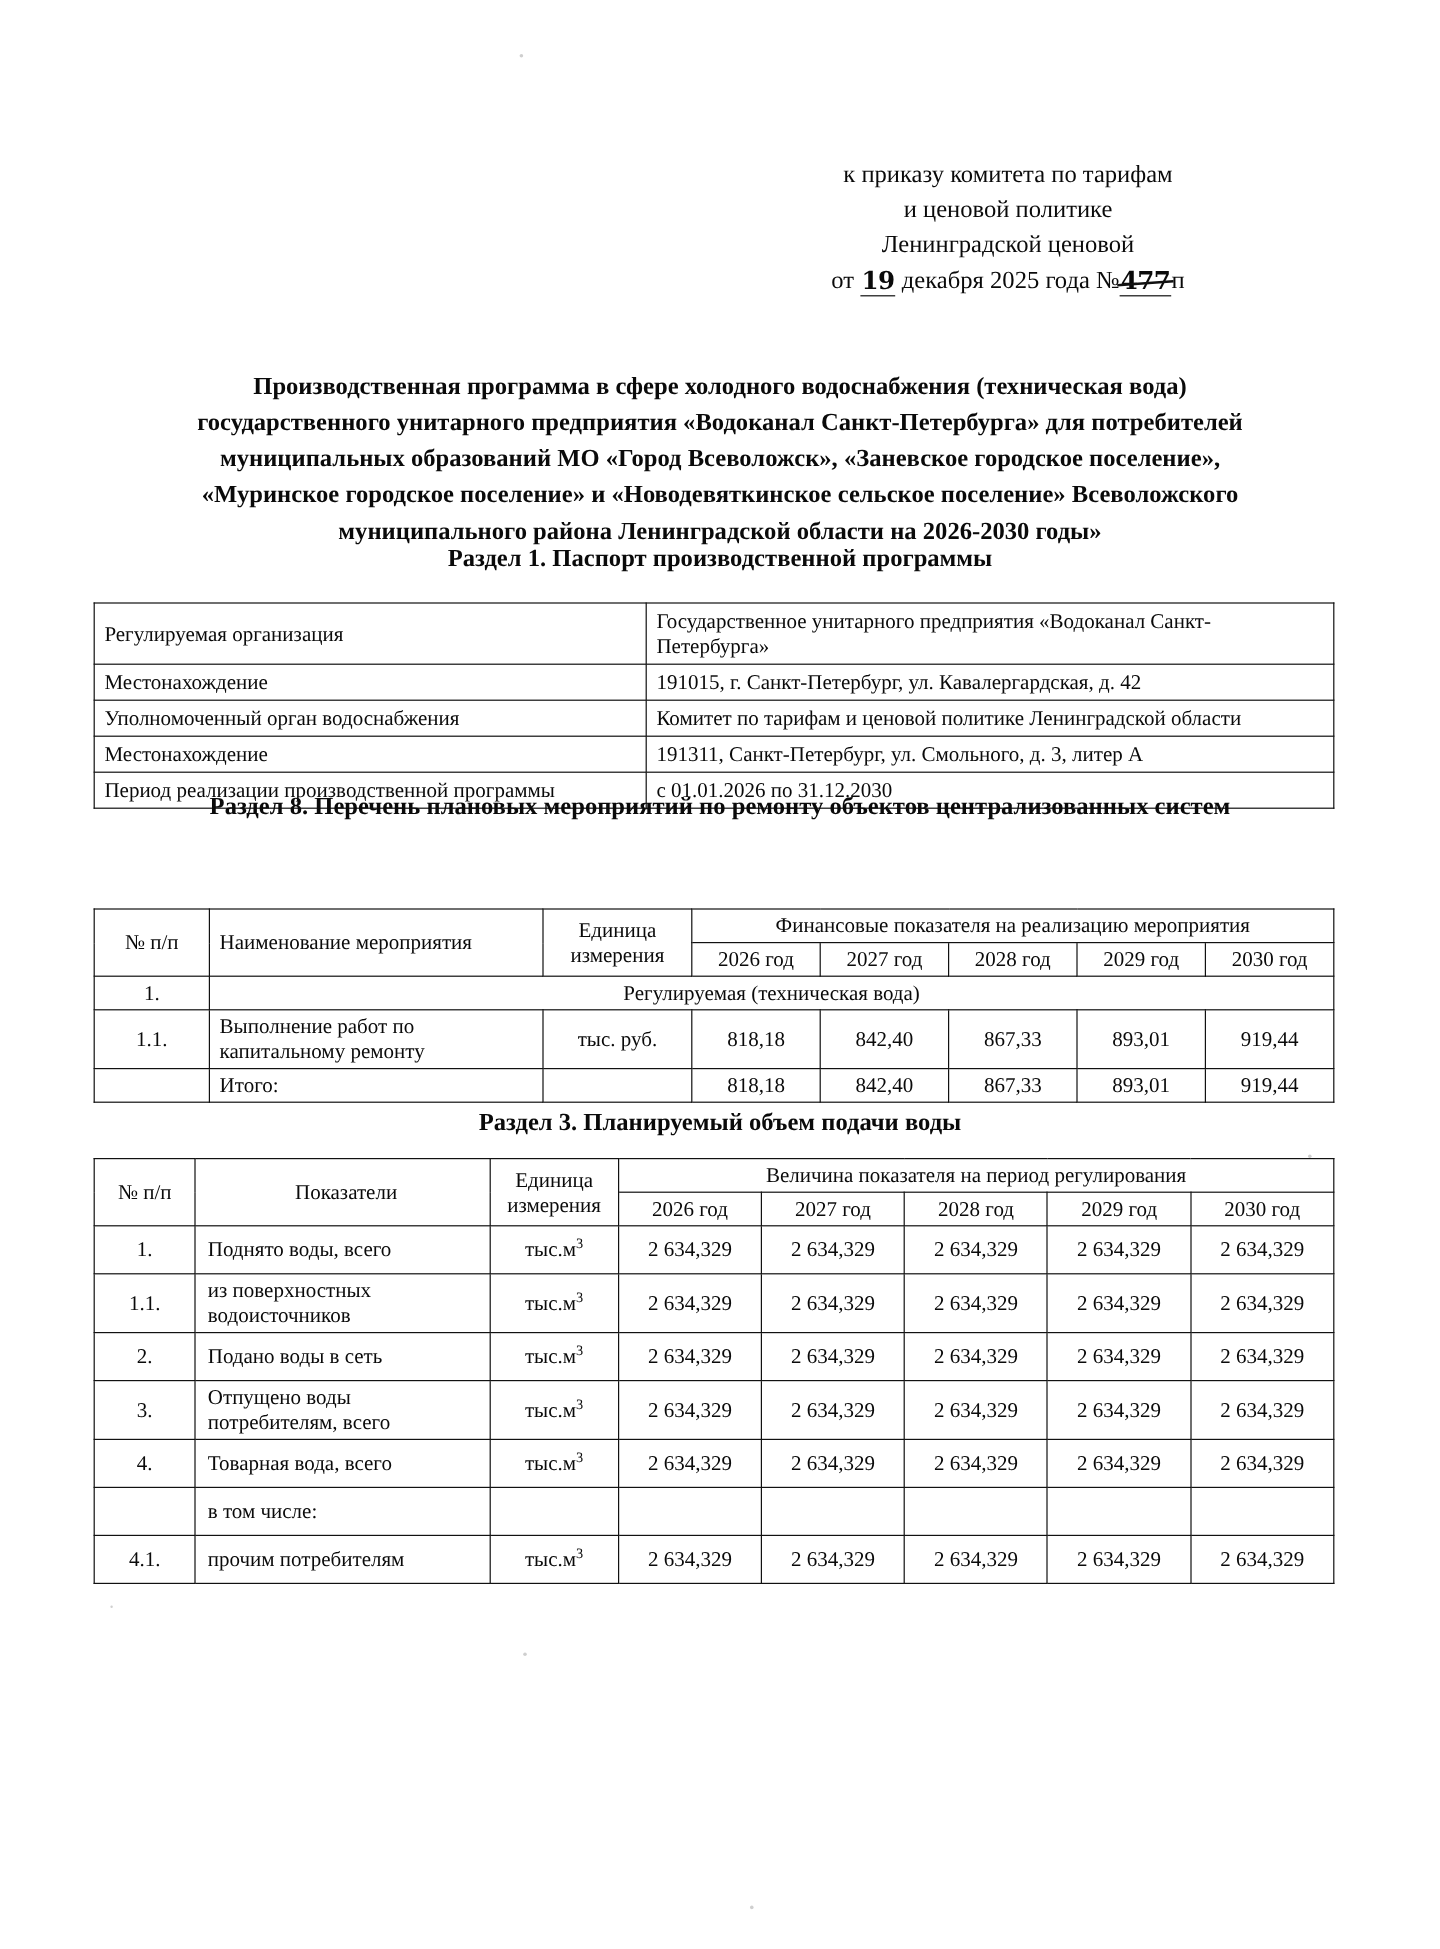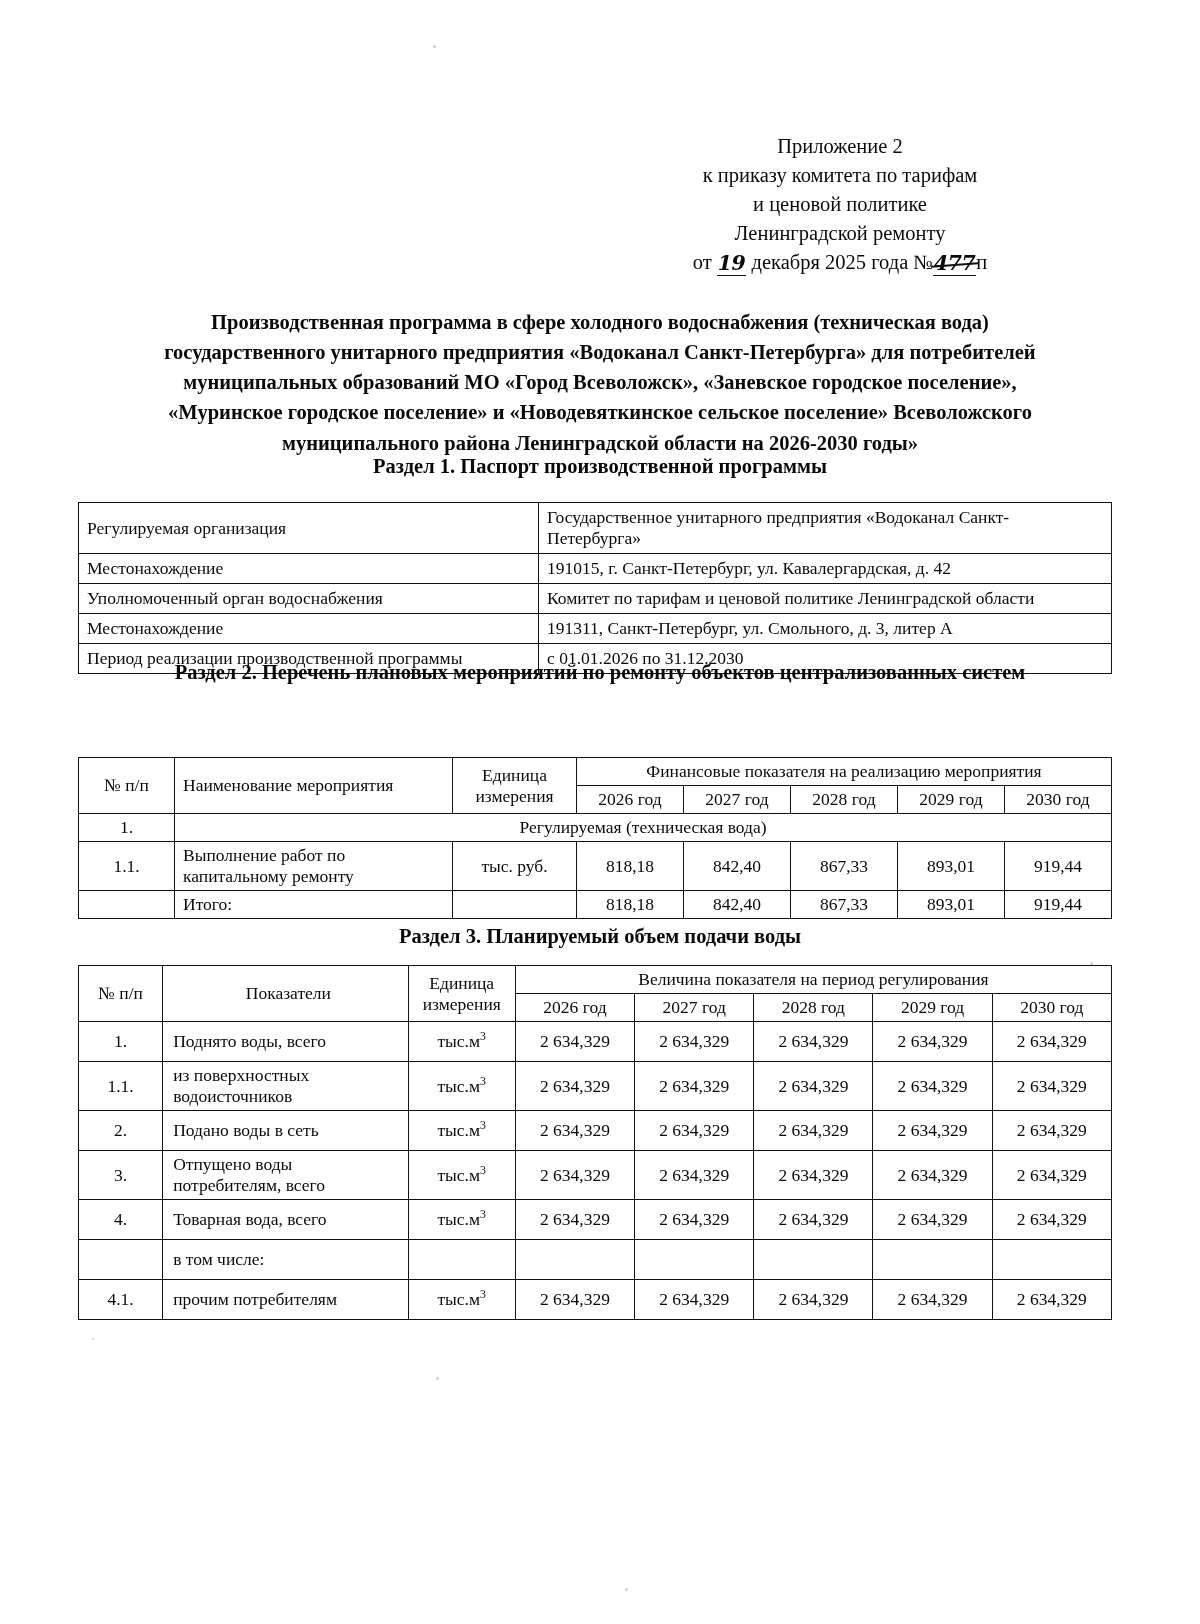--- a/index.html
+++ b/index.html
@@ -25,21 +25,20 @@
     top: 132px;
     left: 620px;
     width: 440px;
     text-align: center;
     font-size: 20.5px;
     line-height: 1.42;
   }
   .appendix .ln { white-space: nowrap; }
   .hw {
     font-family: "DejaVu Serif", serif;
-    font-style: italic;
     font-weight: 700;
     letter-spacing: -0.5px;
     border-bottom: 1.6px solid #111;
     padding: 0 1px;
     position: relative;
     top: 1px;
   }
   .hw.strike::after {
     content: "";
     position: absolute;
@@ -147,24 +146,23 @@
 <div class="page">
 
   <div class="speck" style="left:433px;top:45px;width:3px;height:3px;"></div>
   <div class="speck" style="left:365px;top:516px;width:3px;height:3px;"></div>
   <div class="speck" style="left:1090px;top:962px;width:3px;height:3px;"></div>
   <div class="speck" style="left:436px;top:1377px;width:3px;height:3px;"></div>
   <div class="speck" style="left:625px;top:1588px;width:3px;height:3px;"></div>
   <div class="speck" style="left:92px;top:1338px;width:2px;height:2px;"></div>
 
   <div class="appendix">
-    <div class="ln">Приложение 2</div>
     <div class="ln">к приказу комитета по тарифам</div>
     <div class="ln">и ценовой политике</div>
-    <div class="ln">Ленинградской ремонту</div>
+    <div class="ln">Ленинградской ценовой</div>
     <div class="ln">
       <span>от</span>
       <span class="hw">19</span>
       <span>декабря 2025 года №</span><span class="hw strike">477</span><span>п</span>
     </div>
   </div>
 
   <div class="doc-title">
     <div>Производственная программа в сфере холодного водоснабжения (техническая вода)</div>
     <div>государственного унитарного предприятия «Водоканал Санкт-Петербурга» для потребителей</div>
@@ -194,21 +192,21 @@
         <td>191311, Санкт-Петербург, ул. Смольного, д. 3, литер А</td>
       </tr>
       <tr>
         <td class="k">Период реализации производственной программы</td>
         <td>с 01.01.2026 по 31.12.2030</td>
       </tr>
     </tbody>
   </table>
 
   <div class="section-heading" id="sec2-heading">
-    <div>Раздел 2. Перечень плановых мероприятий по ремонту объектов централизованных систем</div>
+    <div>Раздел 8. Перечень плановых мероприятий по ремонту объектов централизованных систем</div>
   </div>
 
   <table class="doc" id="measures-table">
     <thead>
       <tr>
         <th class="c-num" rowspan="2">№ п/п</th>
         <th class="c-name" rowspan="2" style="text-align:left;">Наименование мероприятия</th>
         <th class="c-unit" rowspan="2">
           <span>Единица</span><br>
           <span>измерения</span>

